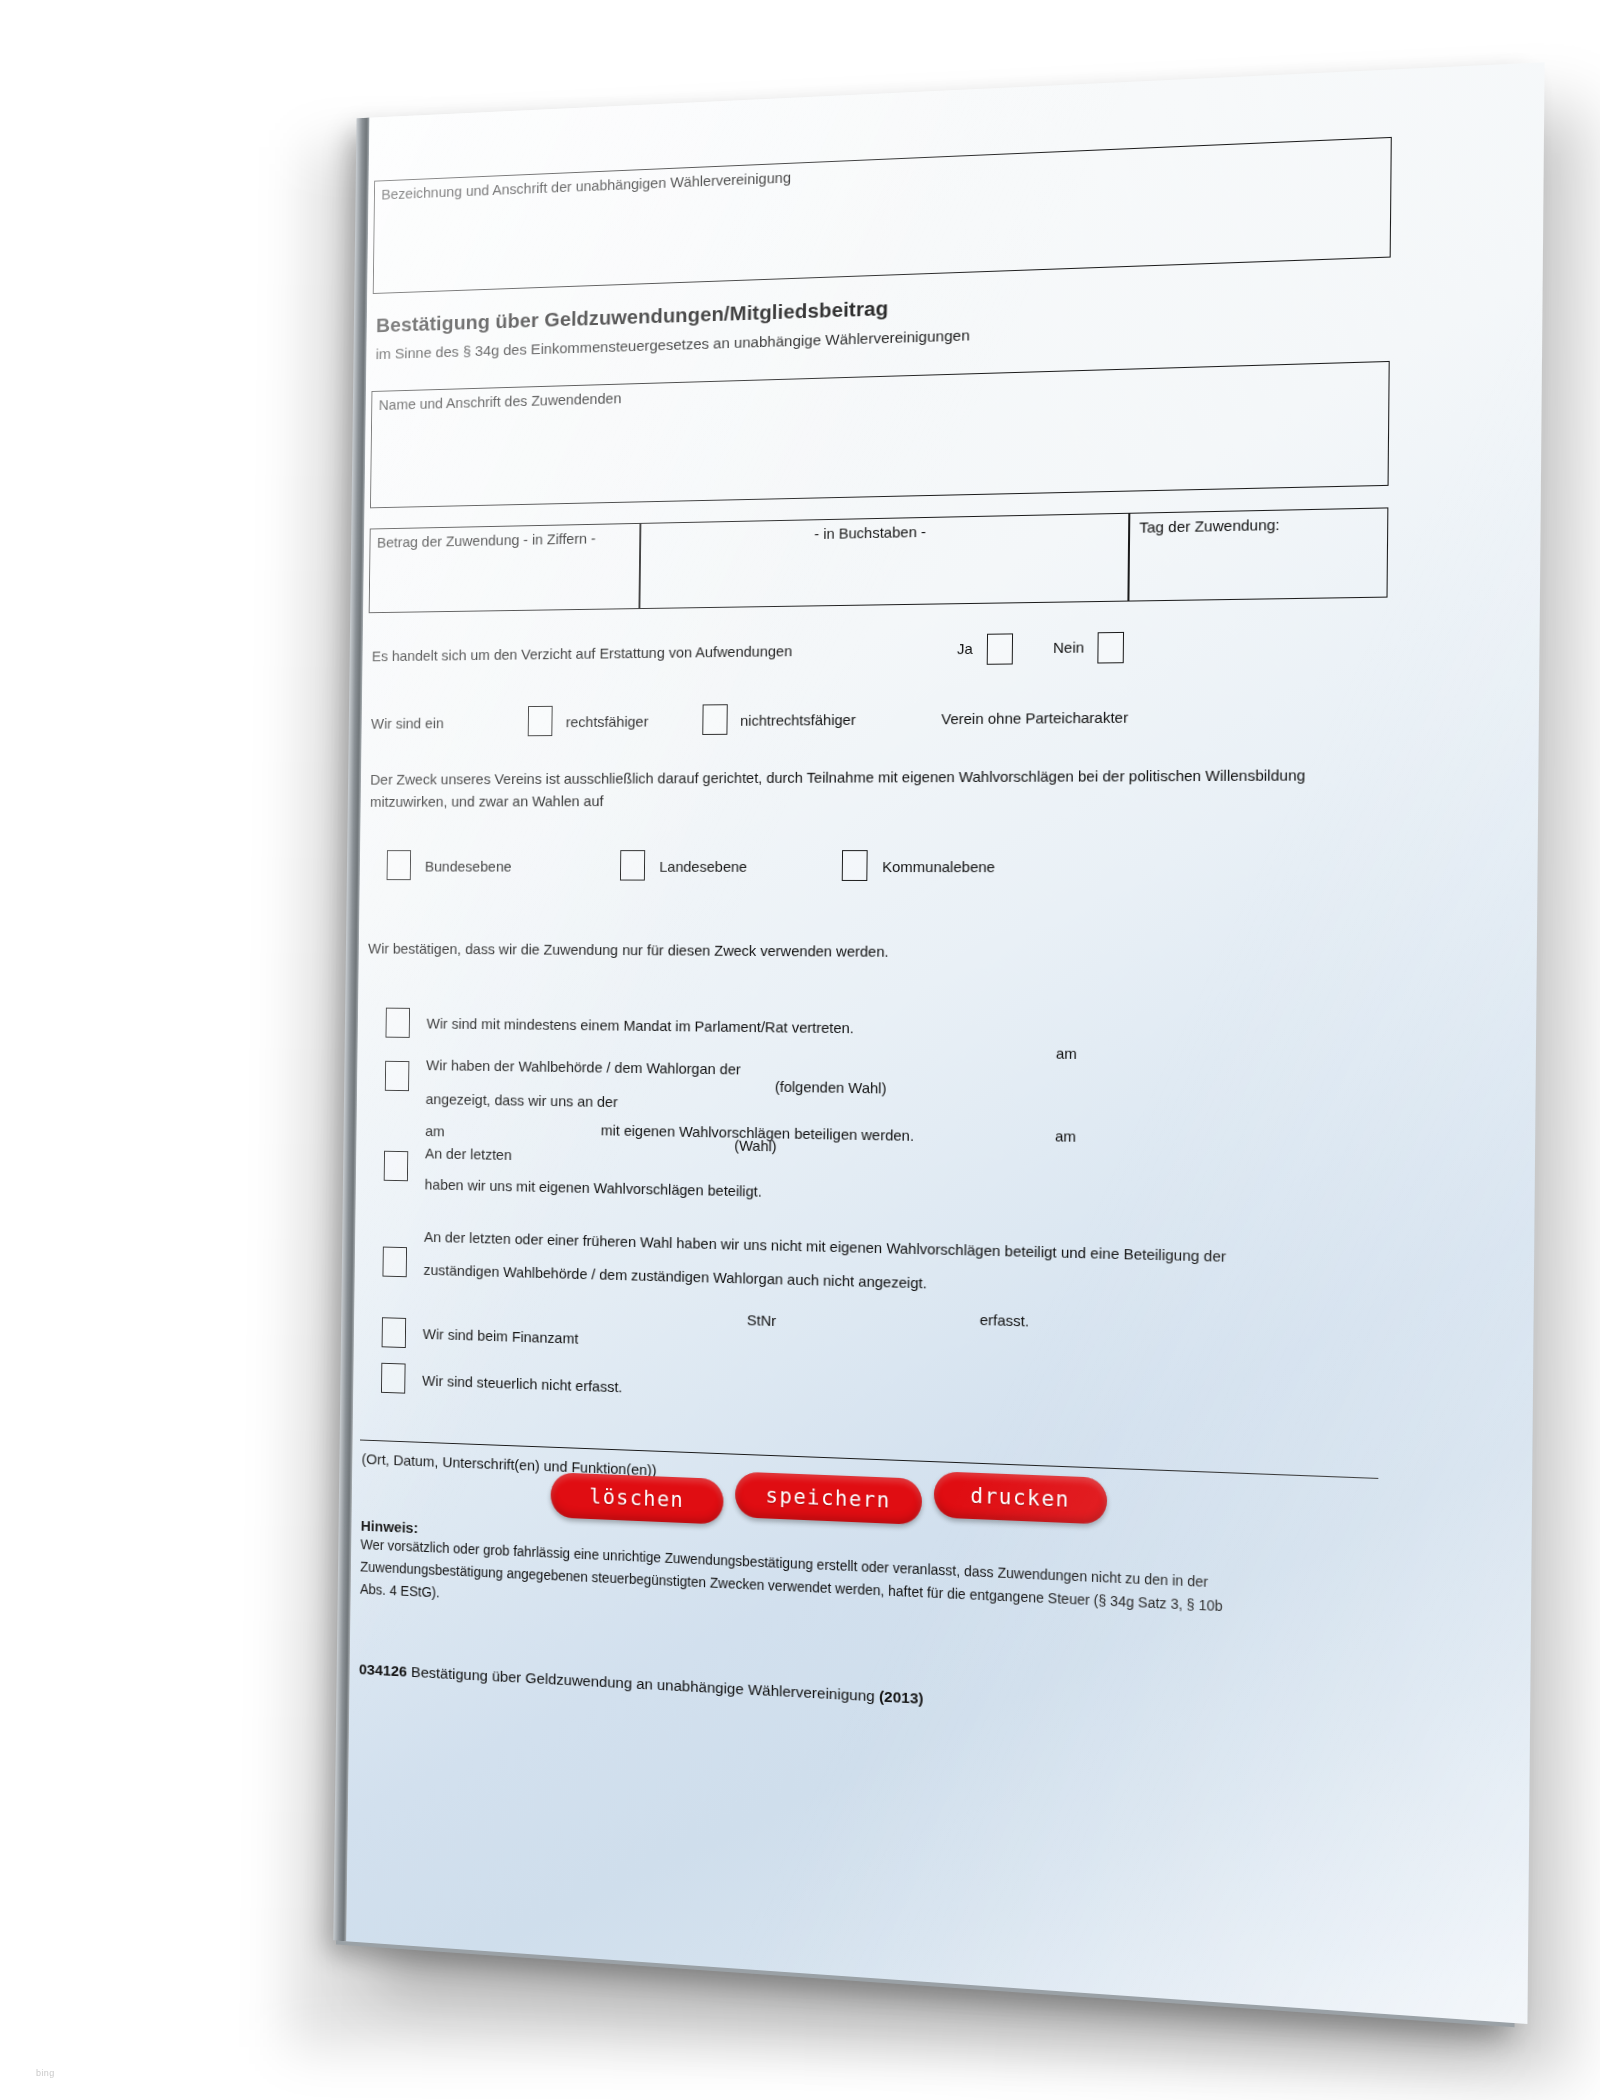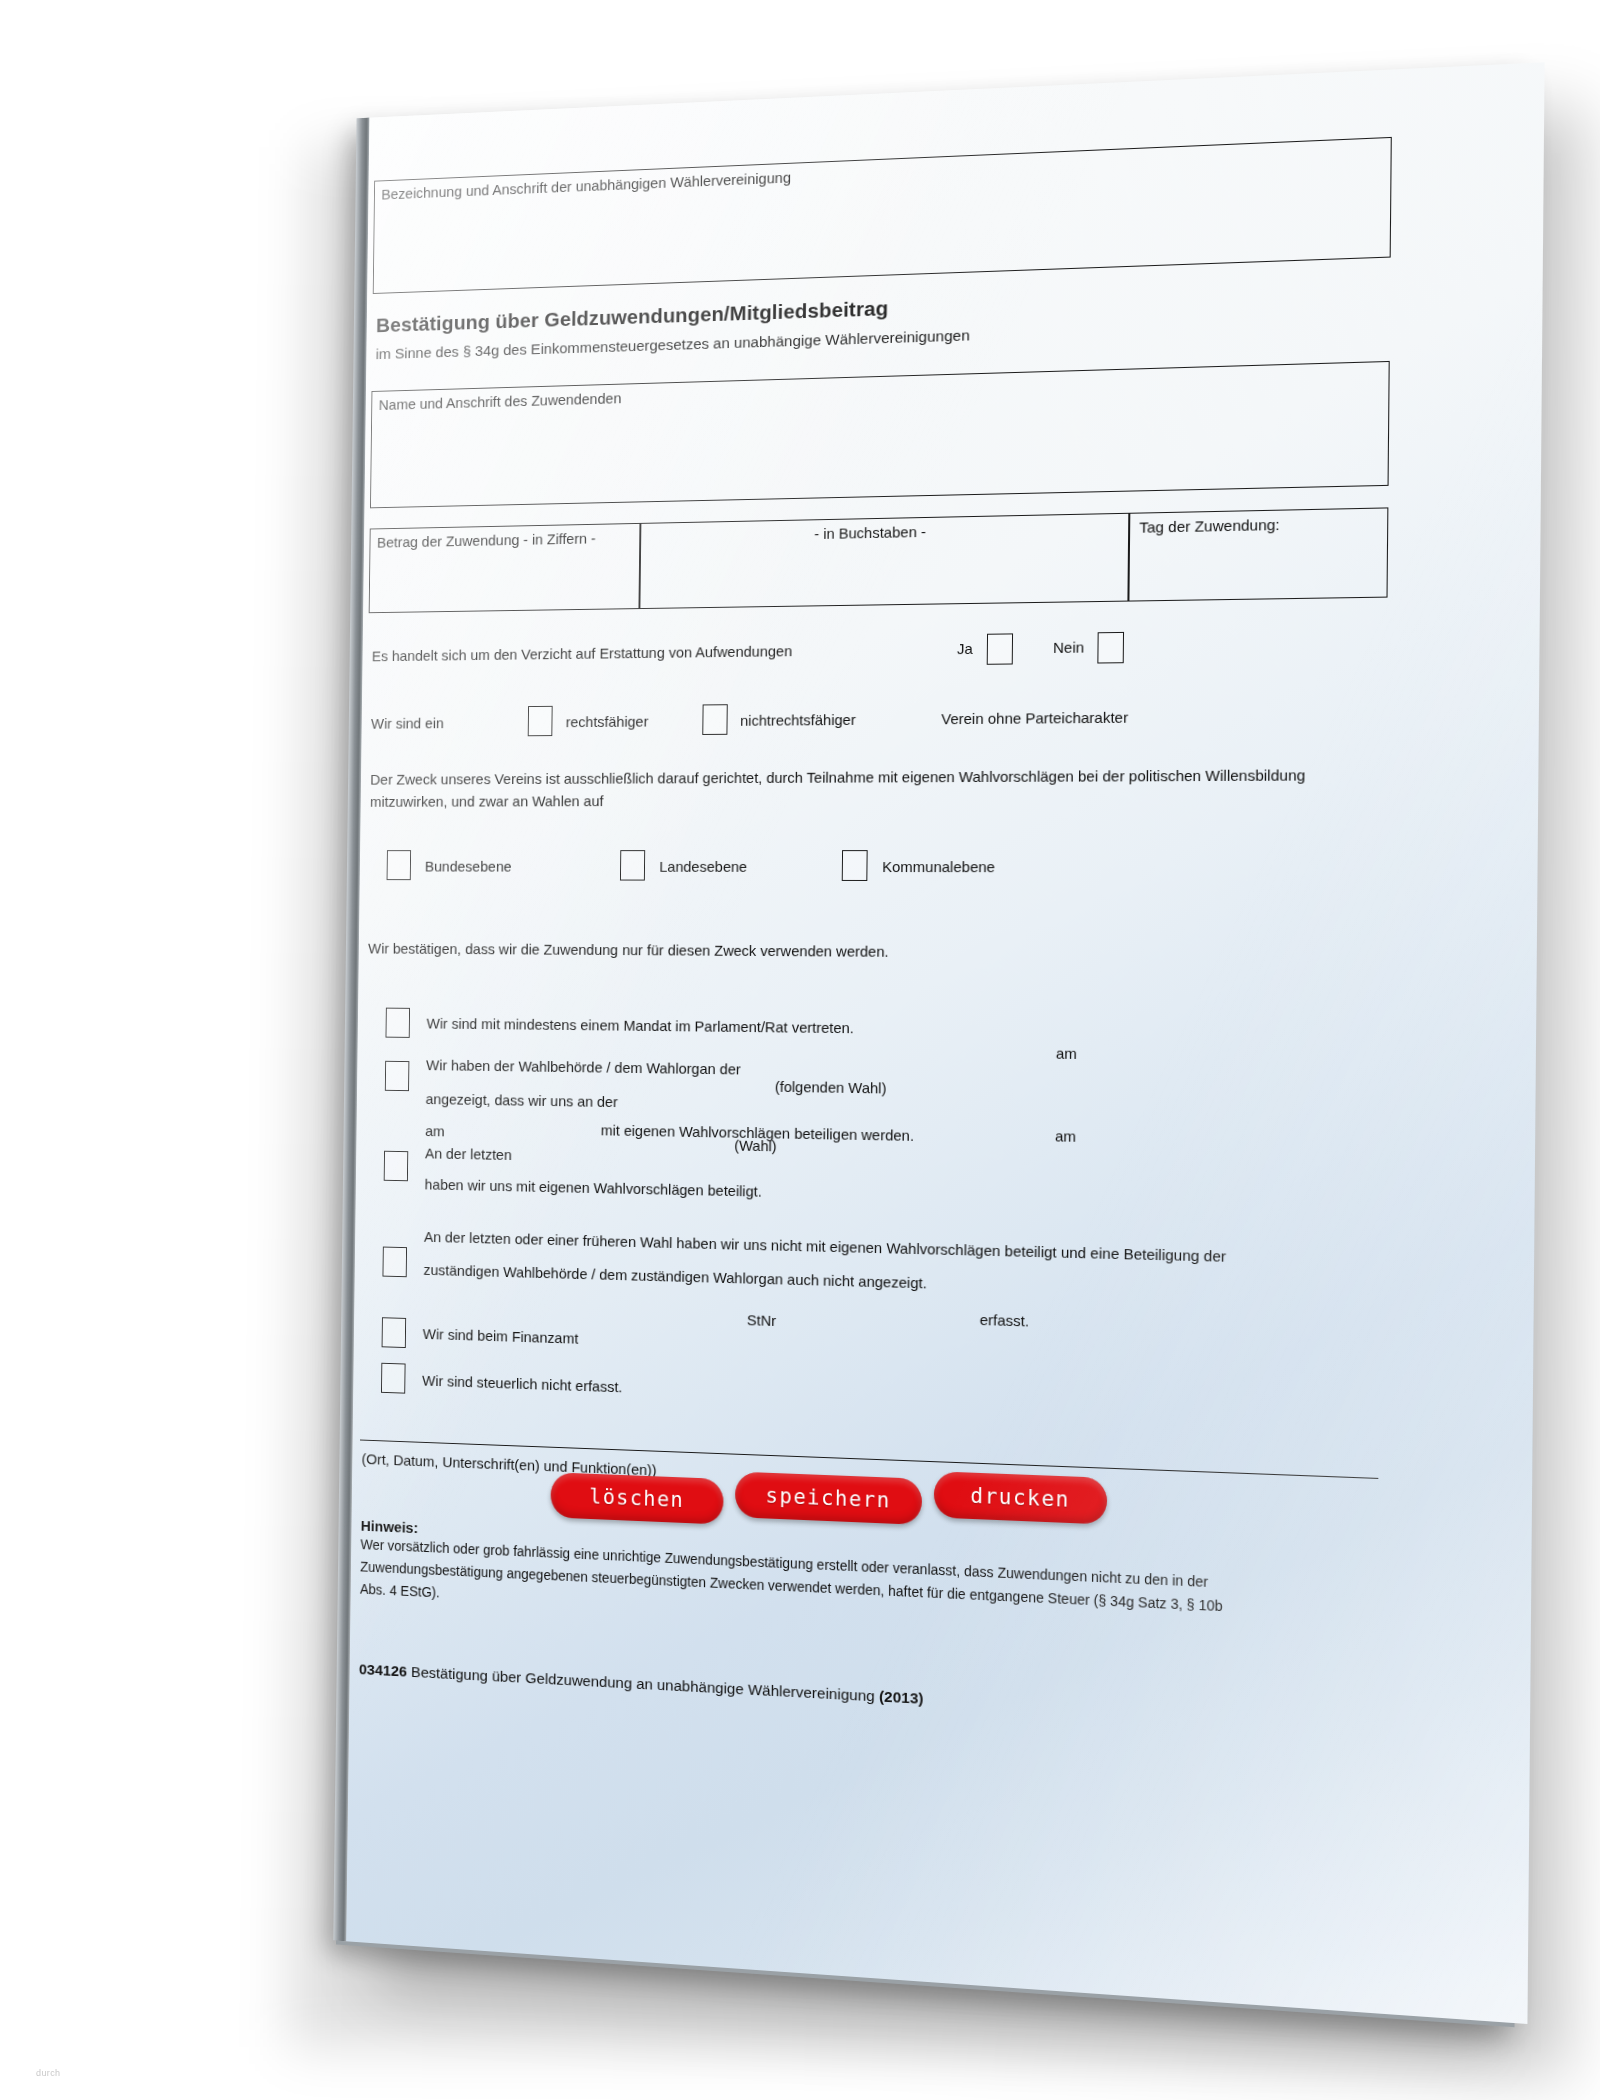--- a/index.html
+++ b/index.html
@@ -230,13 +230,13 @@
       <div class="abs footcode" style="left:10px;top:1600px;white-space:nowrap;">
         <span>034126</span>
         <span style="font-weight:normal;">Bestätigung über Geldzuwendung an unabhängige Wählervereinigung</span>
         <span>(2013)</span>
       </div>
 
     </div>
   </div>
 </div>
 
-<div id="wm">durch</div>
+<div id="wm">bing</div>
 
 </body></html>

